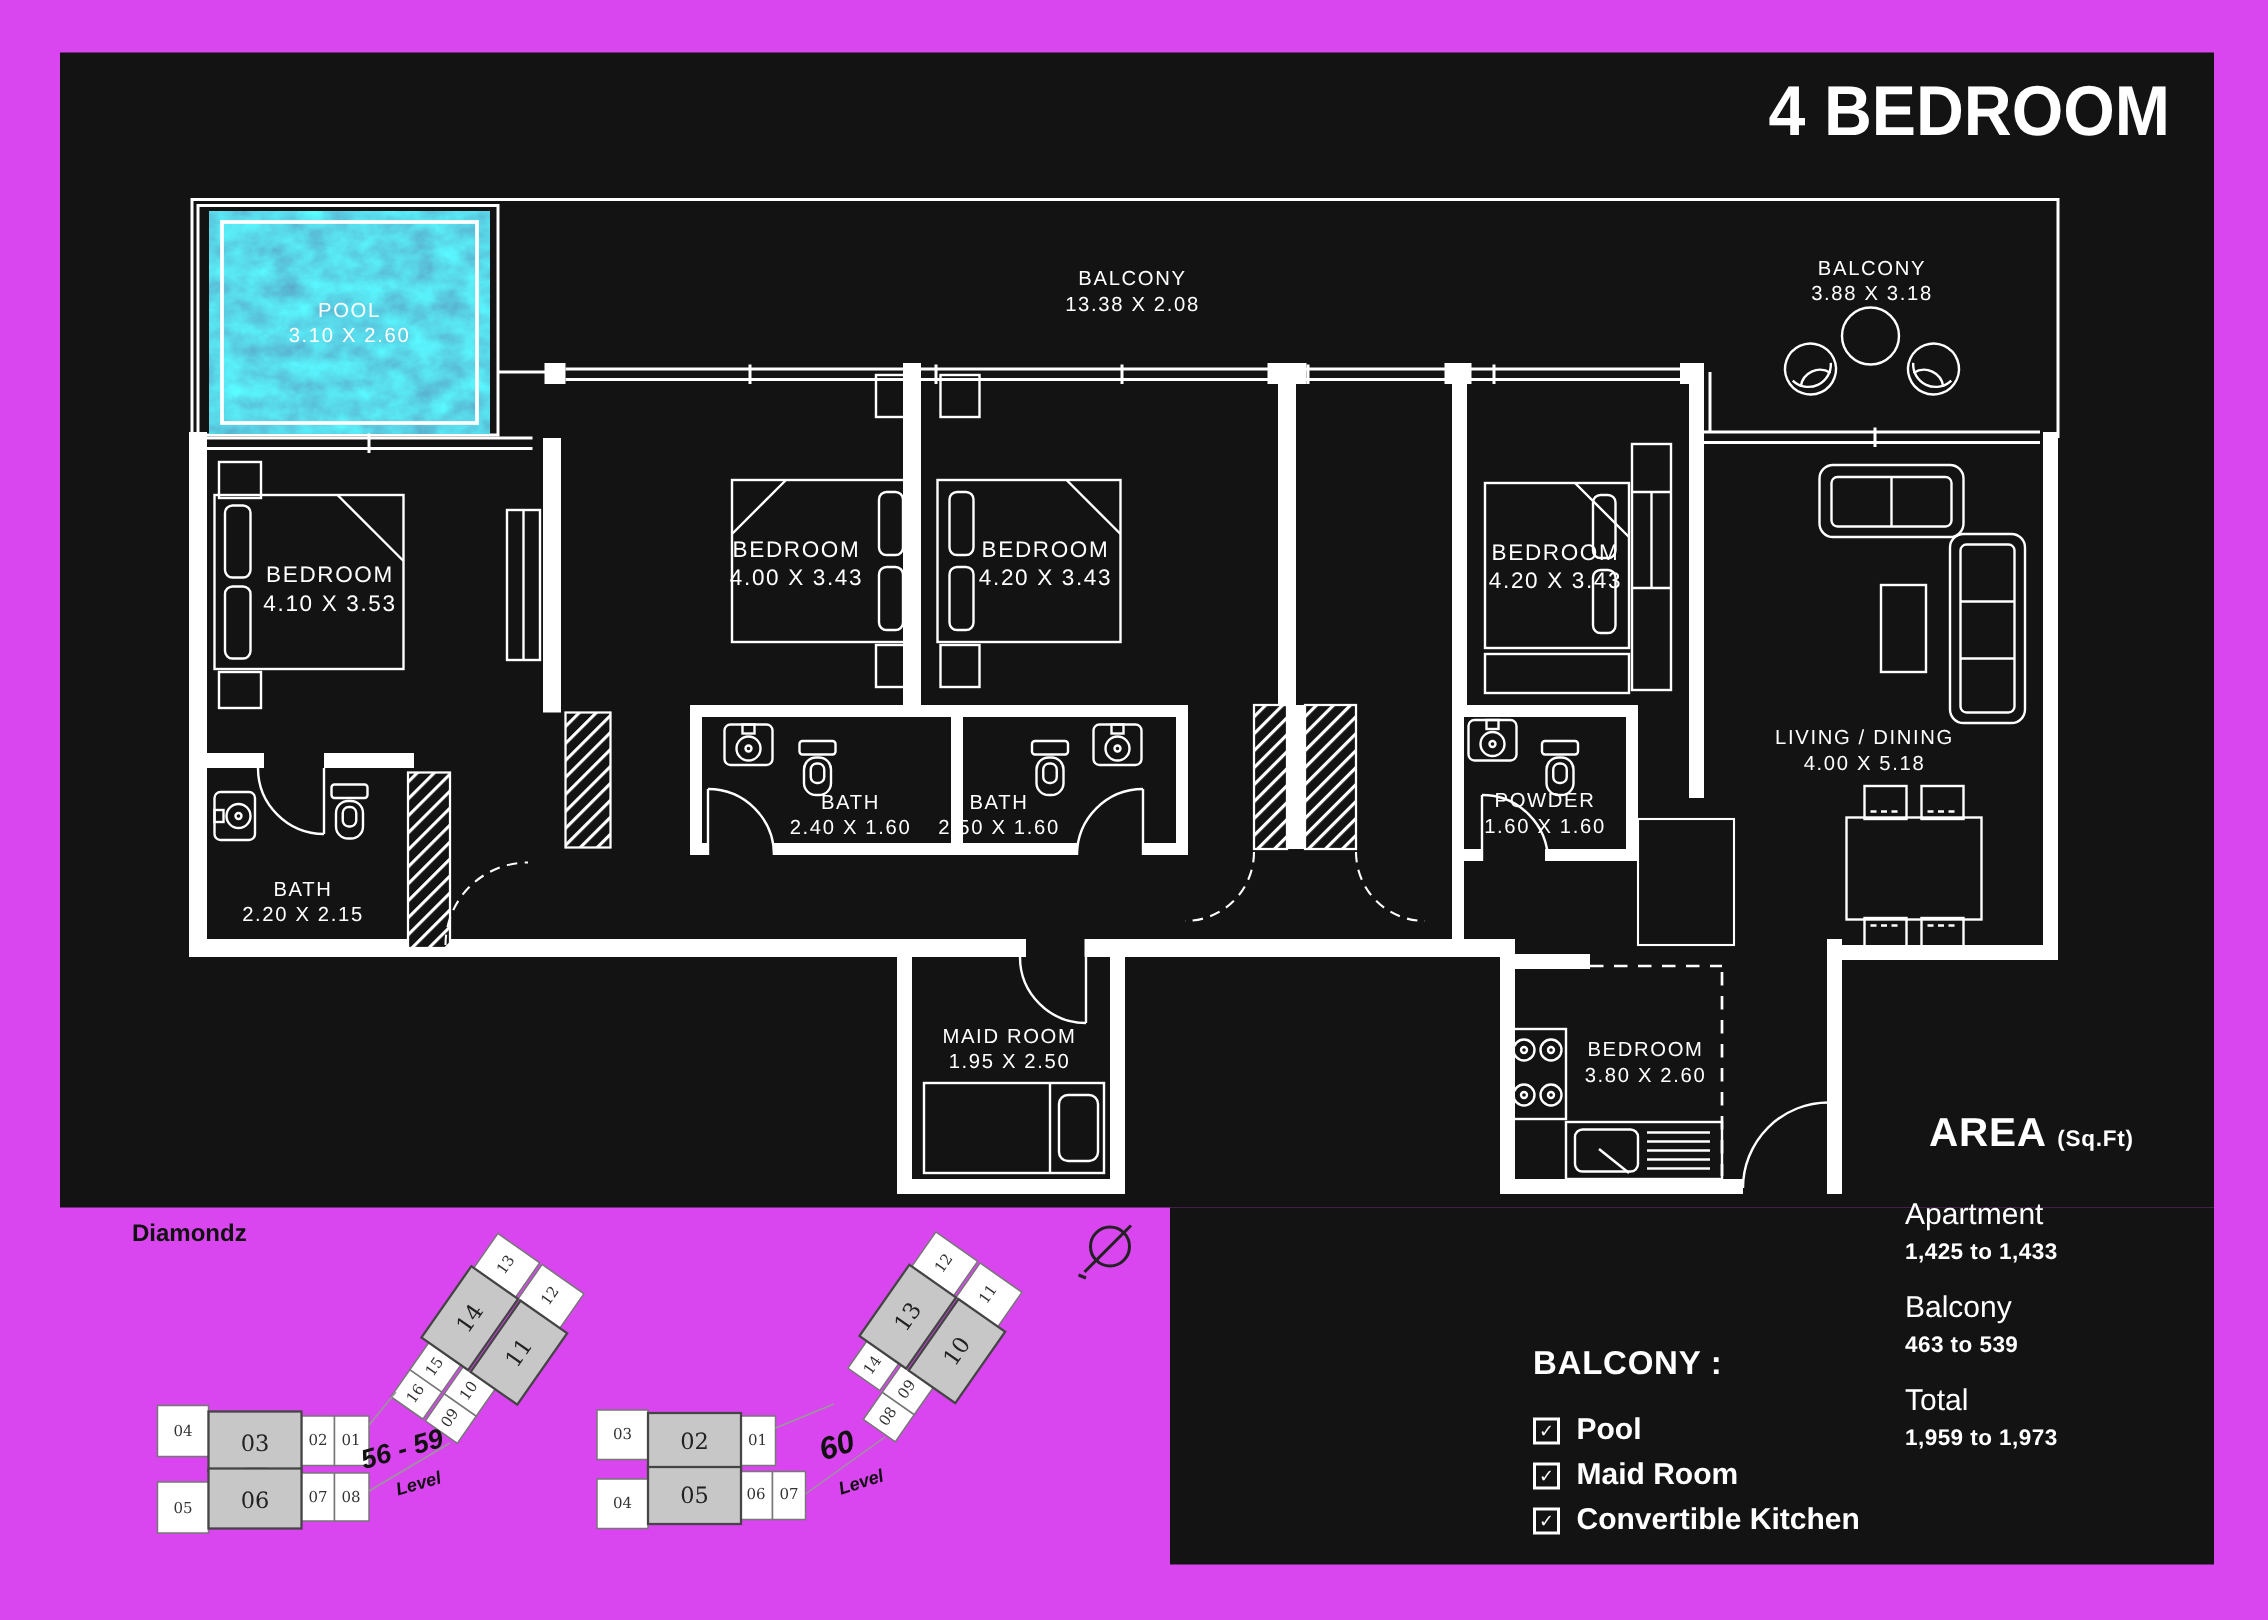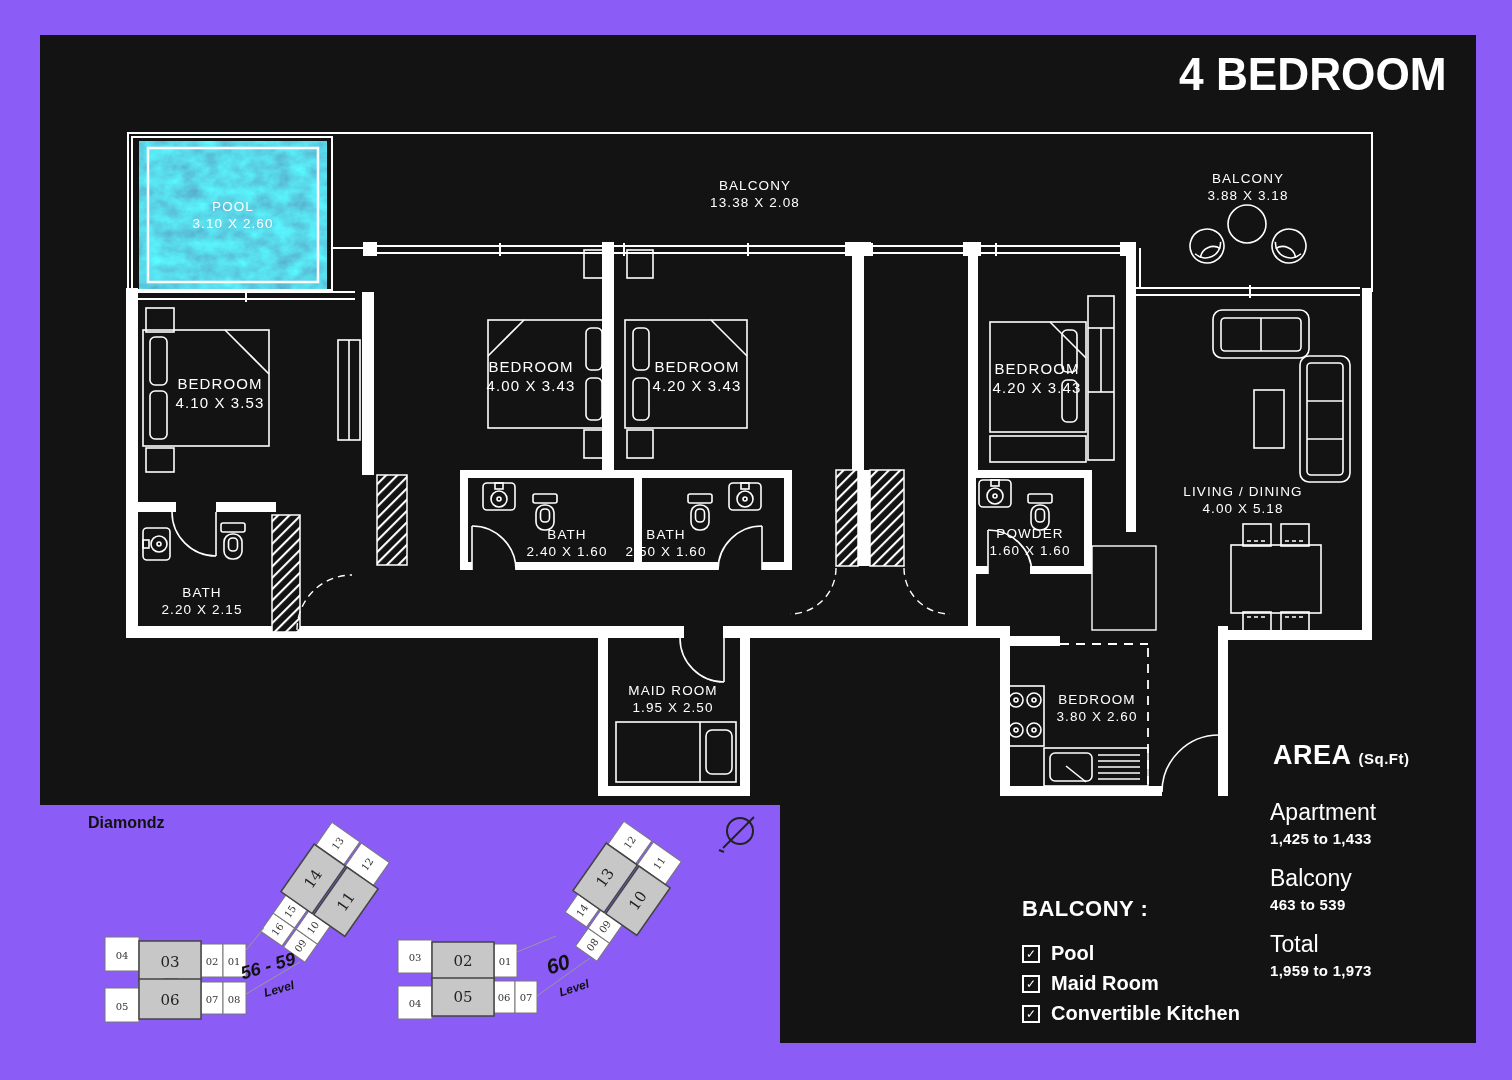--- a/index.html
+++ b/index.html
@@ -1,29 +1,29 @@
 <!DOCTYPE html>
 <html><head>
 <meta charset="utf-8">
 <style>
   html,body{margin:0;padding:0;background:#fff;}
-  .stage{position:relative;width:1512px;height:1080px;background:#8b5cf6;overflow:hidden;
+  .stage{position:relative;width:1512px;height:1080px;background:#d946ef;overflow:hidden;
          font-family:"Liberation Sans",sans-serif;}
   .cA{position:absolute;left:40px;top:35px;width:1436px;height:770px;background:#131313;}
   .cB{position:absolute;left:780px;top:805px;width:696px;height:238px;background:#131313;}
   .title{position:absolute;right:65px;top:46px;font-size:47px;font-weight:700;color:#fff;
          letter-spacing:0px;transform:scaleX(.94);transform-origin:100% 0;white-space:nowrap;}
   .plan{position:absolute;left:0;top:0;}
   .rl{position:absolute;color:#fff;text-align:center;transform:translateX(-50%);
       font-size:13.5px;line-height:17px;letter-spacing:1.1px;white-space:nowrap;}
   .rl.lg{font-size:15px;line-height:19px;}
   .area{position:absolute;left:1270px;top:740px;color:#fff;}
-  .area .hd{font-size:27px;font-weight:700;margin:0 0 28px 3px;letter-spacing:.5px;}
+  .area .hd{font-size:27px;font-weight:700;margin:0 0 28px 16px;letter-spacing:.5px;}
   .area .hd .unit{font-size:15px;font-weight:700;}
-  .arow .lab{font-size:23px;font-weight:400;margin-bottom:4px;}
+  .arow .lab{font-size:20px;font-weight:400;margin-bottom:4px;}
   .arow .val{font-size:15px;font-weight:700;margin-bottom:18px;letter-spacing:.3px;}
   .feat{position:absolute;left:1022px;top:896px;color:#fff;}
   .feat .hd{font-size:22px;font-weight:700;margin:0 0 20px 0;letter-spacing:.5px;}
   .frow{display:flex;align-items:center;gap:11px;font-size:20px;font-weight:700;margin-bottom:7px;}
   .cb{width:14px;height:14px;border:2px solid #fff;display:flex;align-items:center;
       justify-content:center;font-size:12px;line-height:1;font-weight:400;}
   .proj{position:absolute;left:88px;top:814px;font-size:16px;font-weight:700;color:#111;}
   .kp{position:absolute;left:40px;top:805px;}
   svg text.small{font-family:"DejaVu Serif",serif;font-size:10px;fill:#333;}
   svg text.big{font-family:"DejaVu Serif",serif;font-size:15px;fill:#222;}

